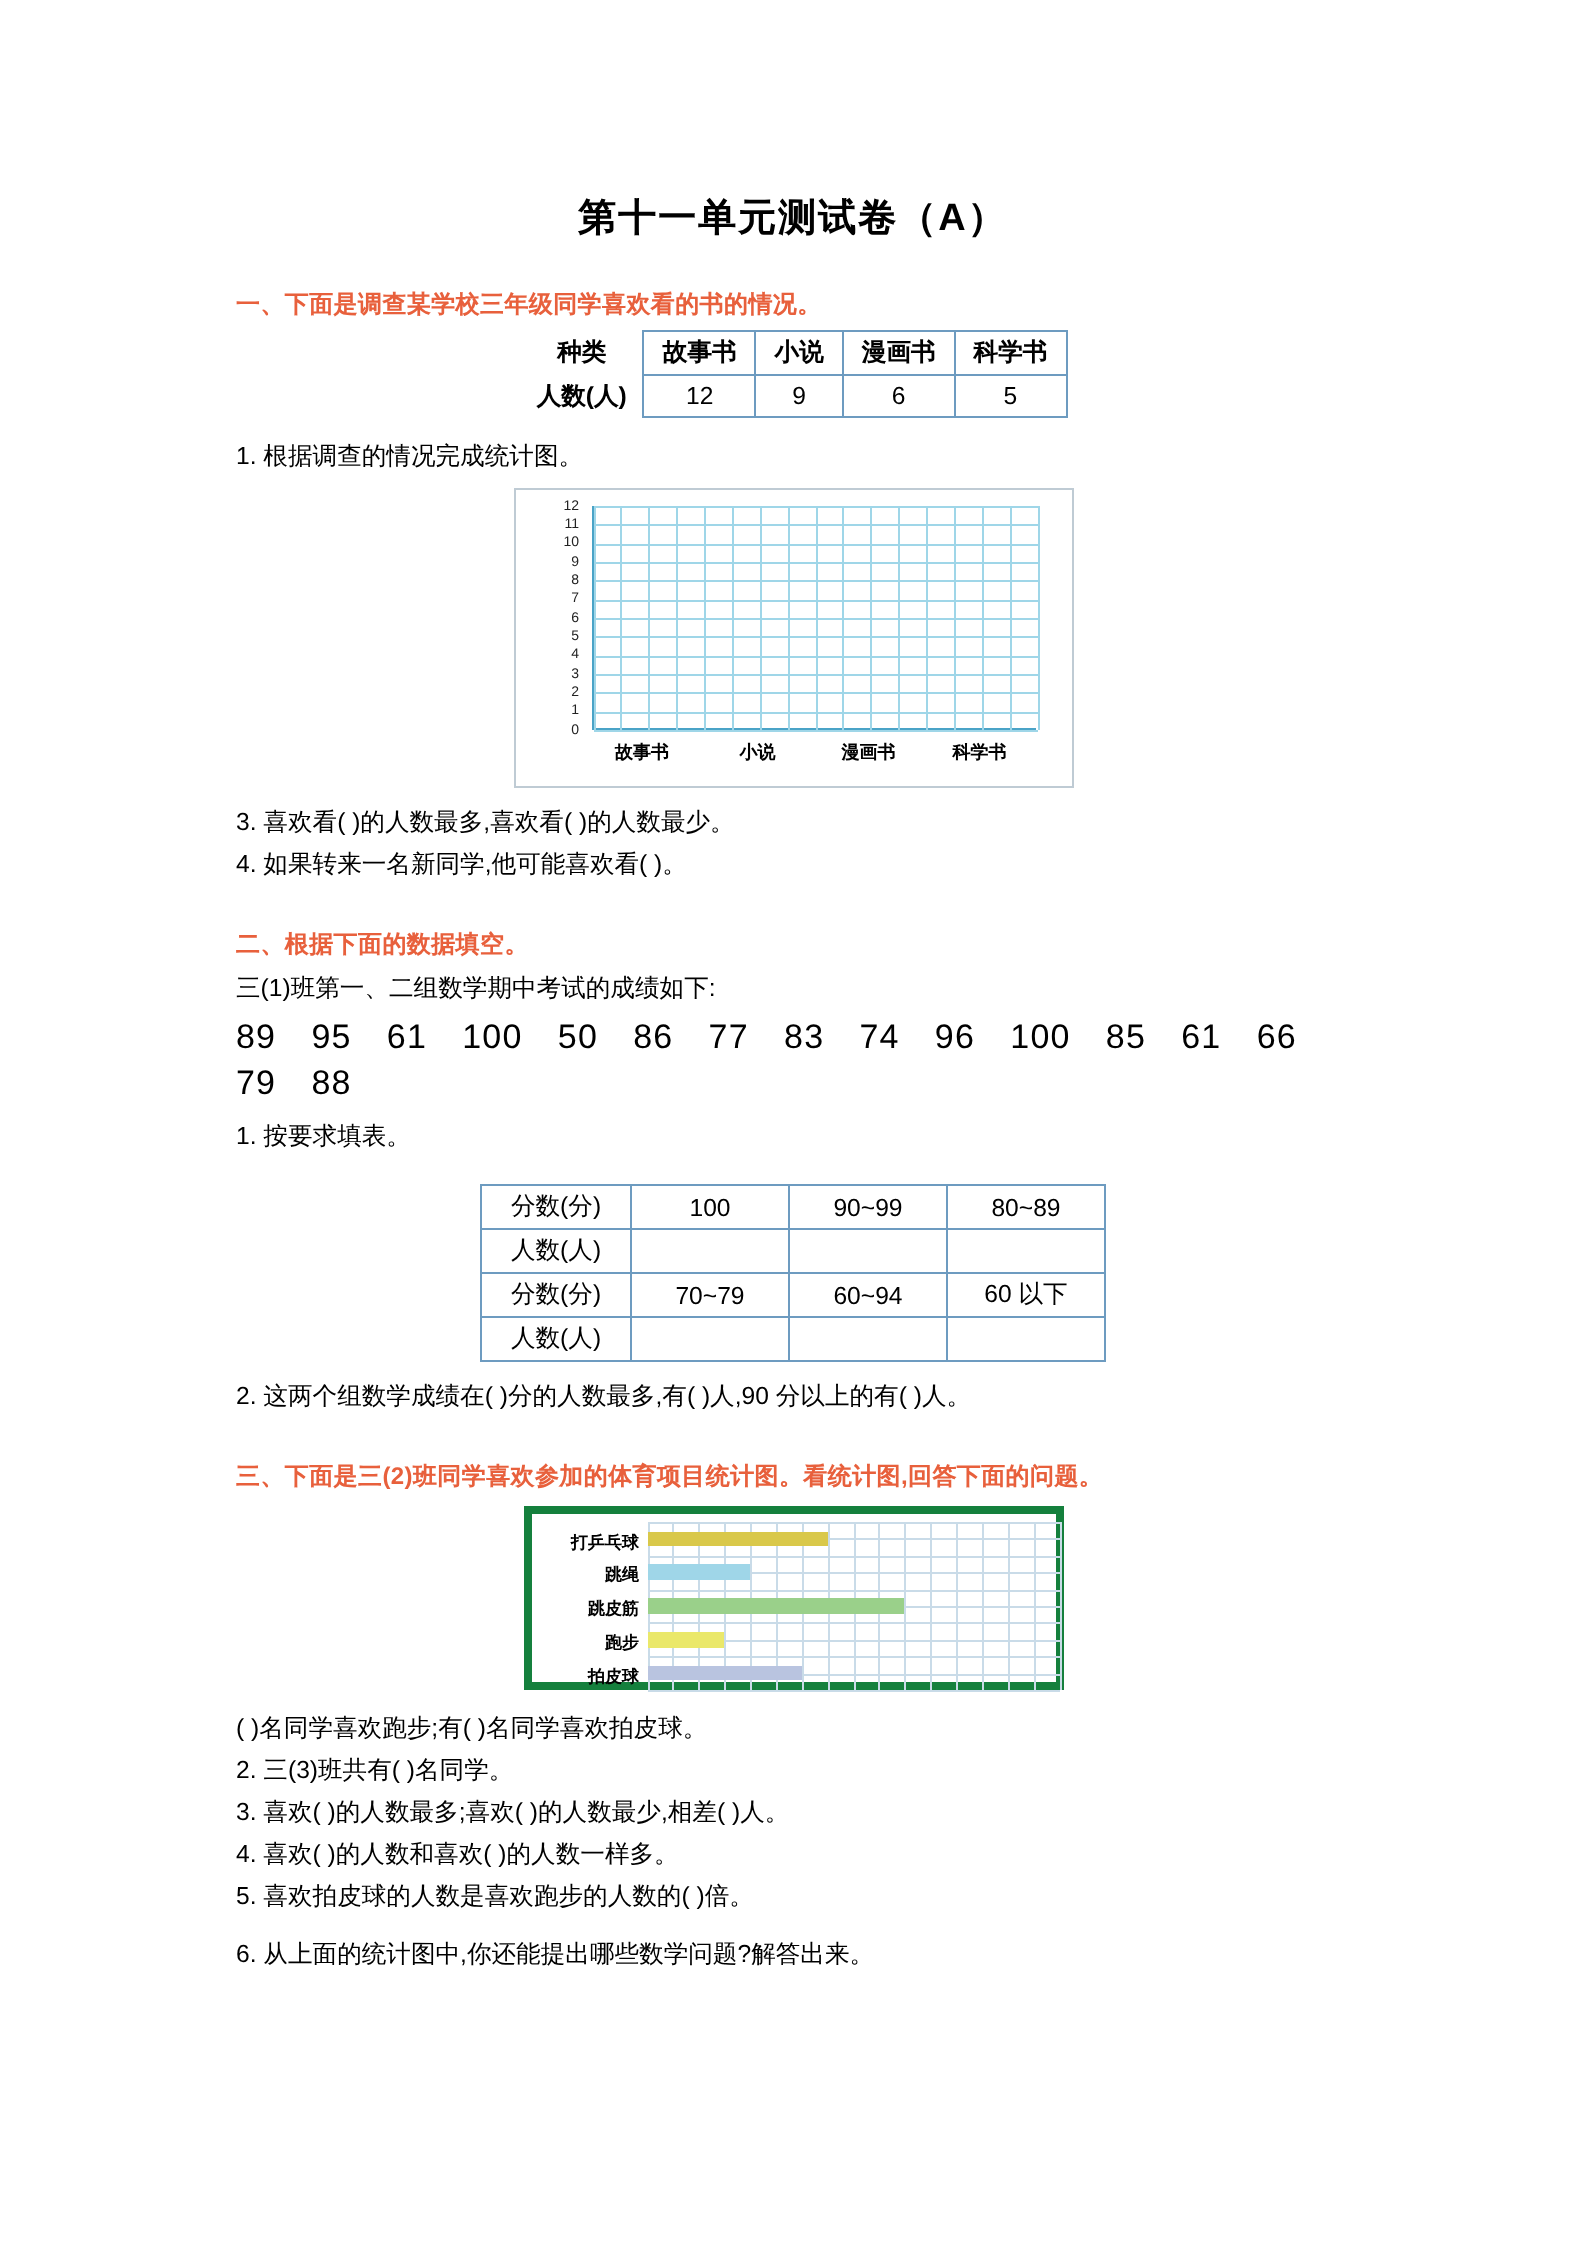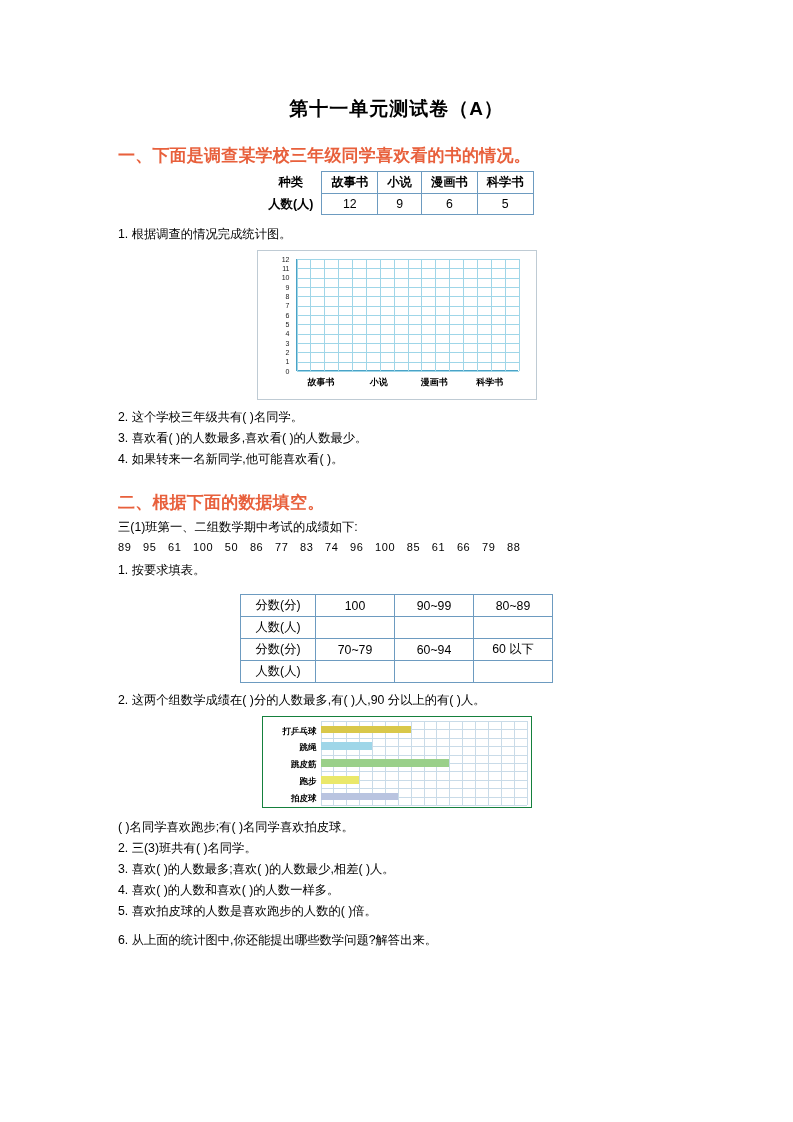--- a/index.html
+++ b/index.html
@@ -23,21 +23,21 @@
   }
   .title {
     text-align: center;
     font-size: 19px;
     font-weight: bold;
     margin-top: 96px;
     letter-spacing: 1px;
   }
   .section-head {
     color: #e8603c;
-    font-size: 17px;
+    font-size: 12px;
     font-weight: bold;
     margin-top: 22px;
     margin-bottom: 4px;
     letter-spacing: 0.2px;
   }
   .q {
     font-size: 12.3px;
     line-height: 19px;
     margin: 2px 0;
   }
@@ -141,21 +141,21 @@
   
   .chart2-wrap {
     display: flex;
     justify-content: center;
     margin: 6px 0 10px 0;
   }
   .chart2 {
     position: relative;
     width: 270px;
     height: 92px;
-    border: 1px solid #15803d;
+    border: 4px solid #15803d;
     background: #fff;
     box-sizing: border-box;
   }
   .chart2 .c2plot {
     position: absolute;
     left: 58px;
     top: 4px;
     width: 206px;
     height: 84px;
   }
@@ -171,21 +171,21 @@
   .chart2 .c2lab {
     position: absolute;
     left: 2px;
     width: 52px;
     text-align: right;
     font-size: 8.5px;
     font-weight: bold;
     line-height: 10px;
   }
   .nums {
-    font-size: 11px;
+    font-size: 17px;
     letter-spacing: 0.6px;
     margin: 3px 0 6px 0;
   }
 </style>
 </head>
 <body>
 
 <div class="page">
 
   <div class="title">第十一单元测试卷（A）</div>
@@ -262,21 +262,20 @@
         <div class="ylab" style="left: 18px; top: 97.8333px;">2</div>
         <div class="ylab" style="left: 18px; top: 107.167px;">1</div>
         <div class="ylab" style="left: 18px; top: 116.5px;">0</div>
         <div class="xlab" style="left: 43.53px; width: 40px;">故事书</div>
         <div class="xlab" style="left: 101.25px; width: 40px;">小说</div>
         <div class="xlab" style="left: 156.75px; width: 40px;">漫画书</div>
         <div class="xlab" style="left: 212.25px; width: 40px;">科学书</div>
       </div>
   </div>
 
-  <div class="q">2. 这个学校三年级共有(        )名同学。</div>
   <div class="q">3. 喜欢看(            )的人数最多,喜欢看(            )的人数最少。</div>
   <div class="q">4. 如果转来一名新同学,他可能喜欢看(            )。</div>
 
   <div class="section-head">二、根据下面的数据填空。</div>
   <div class="q">三(1)班第一、二组数学期中考试的成绩如下:</div>
   <div class="nums">89　95　61　100　50　86　77　83　74　96　100　85　61　66　79　88</div>
   <div class="q">1. 按要求填表。</div>
 
   <div class="tbl2-wrap">
     <table class="t2">
@@ -304,20 +303,21 @@
         <td class="cell"></td>
         <td class="cell"></td>
         <td class="cell"></td>
       </tr>
     </tbody>
       </table>
   </div>
 
   <div class="q">2. 这两个组数学成绩在(        )分的人数最多,有(        )人,90 分以上的有(        )人。</div>
 
+  <div class="section-head">三、下面是三(2)班同学喜欢参加的体育项目统计图。看统计图,回答下面的问题。</div>
 
   <div class="chart2-wrap">
     <div class="chart2" id="chart2">
       <div class="c2plot" id="chart2plot">
           <div class="c2gridh" style="left: 0px; top: 0px; width: 206px; height: 1px;"></div>
           <div class="c2gridh" style="left: 0px; top: 8.4px; width: 206px; height: 1px;"></div>
           <div class="c2gridh" style="left: 0px; top: 16.8px; width: 206px; height: 1px;"></div>
           <div class="c2gridh" style="left: 0px; top: 25.2px; width: 206px; height: 1px;"></div>
           <div class="c2gridh" style="left: 0px; top: 33.6px; width: 206px; height: 1px;"></div>
           <div class="c2gridh" style="left: 0px; top: 42px; width: 206px; height: 1px;"></div>

